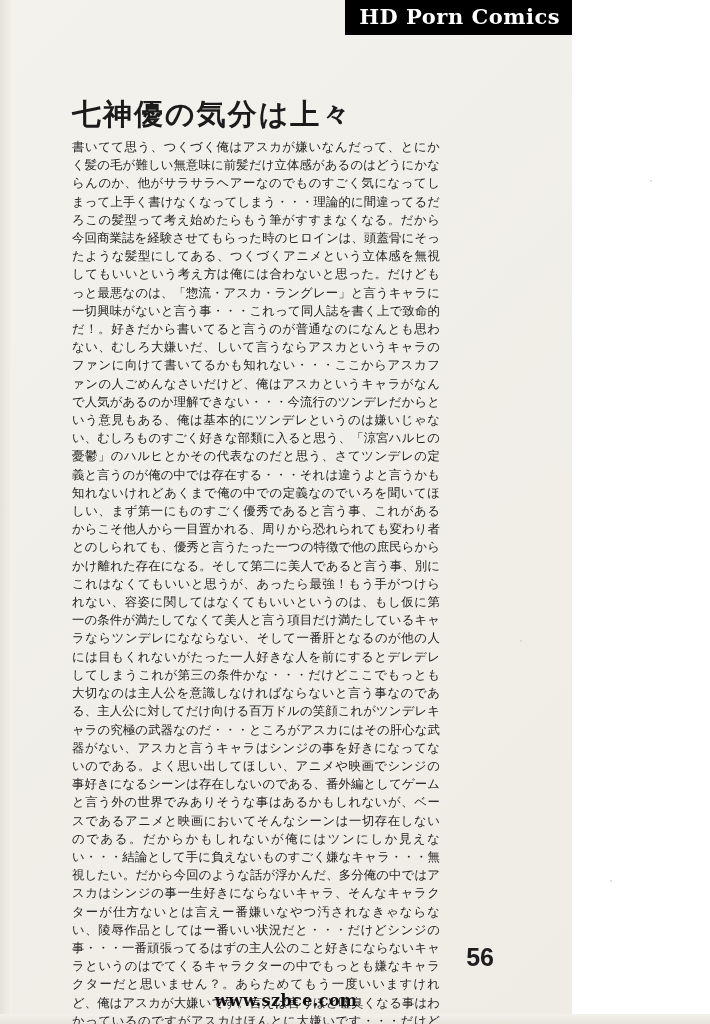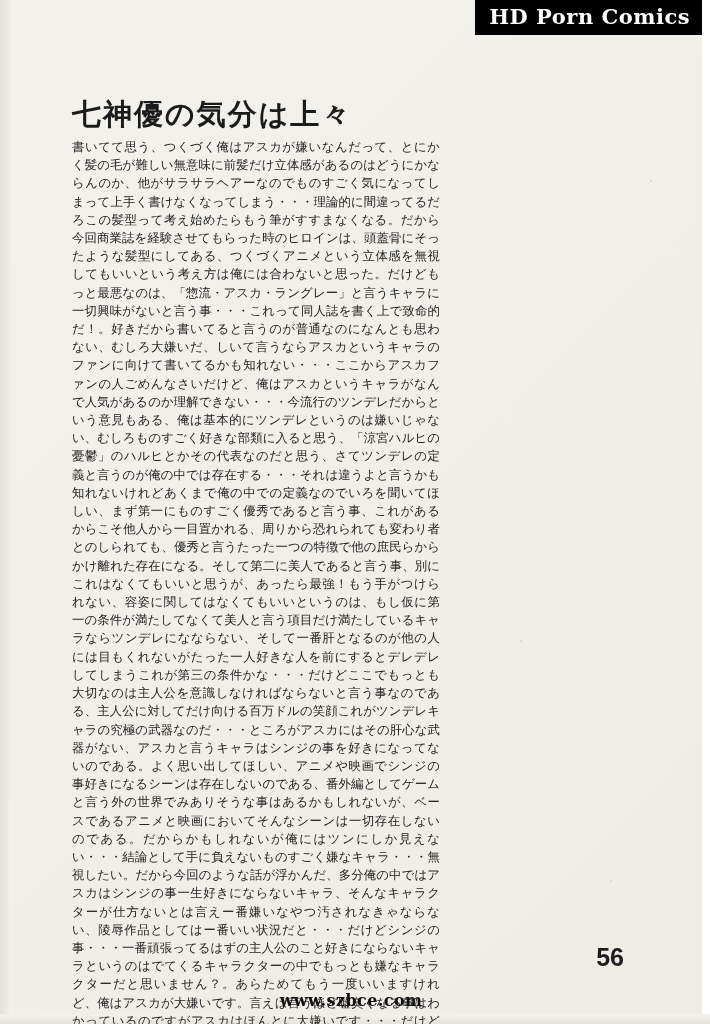--- a/index.html
+++ b/index.html
@@ -13,21 +13,21 @@
     font-family: "DejaVu Sans", "Liberation Sans", sans-serif;
     position: relative;
     overflow: hidden;
   }
 
   
   .page {
     position: absolute;
     left: 0;
     top: 0;
-    width: 702px;
+    width: 572px;
     height: 1024px;
     background: #f3f1ec;
     background-image: linear-gradient(135deg, #f4f2ed 0%, #f1efe9 40%, #efece6 100%);
   }
 
   
   .page-edge-left {
     position: absolute;
     left: 0;
     top: 0;

